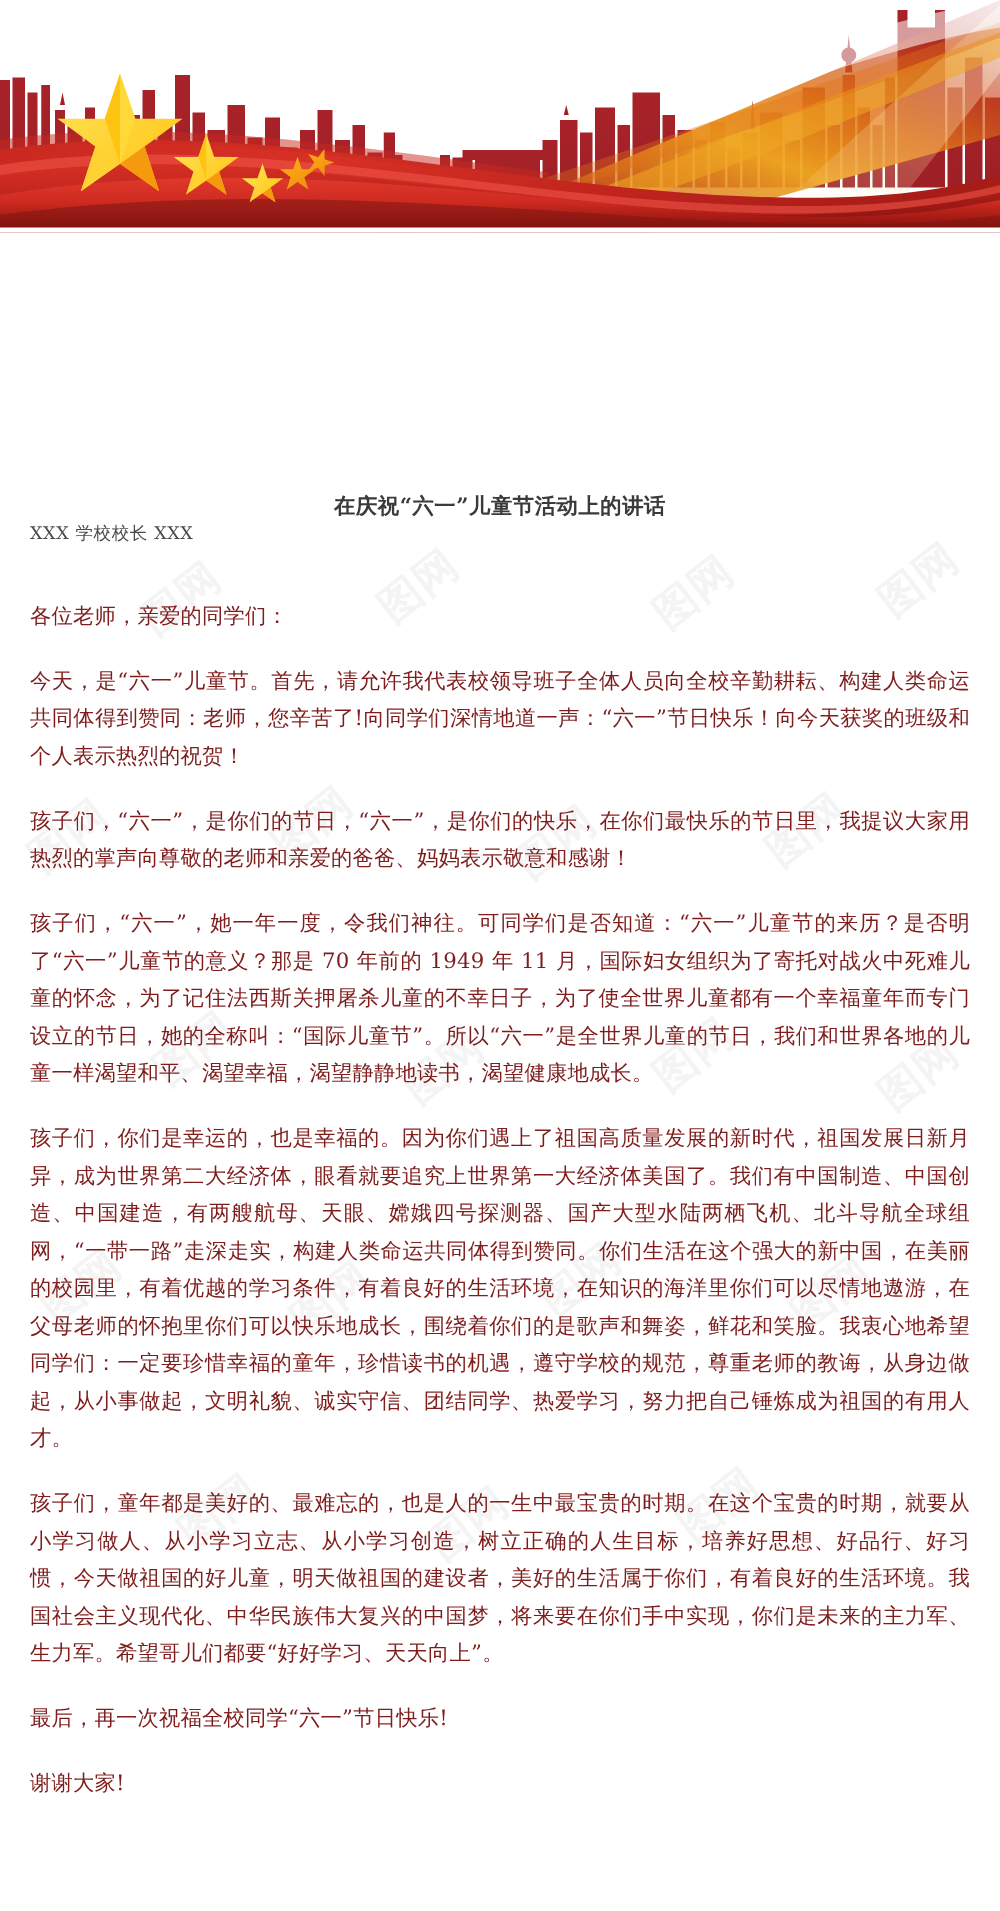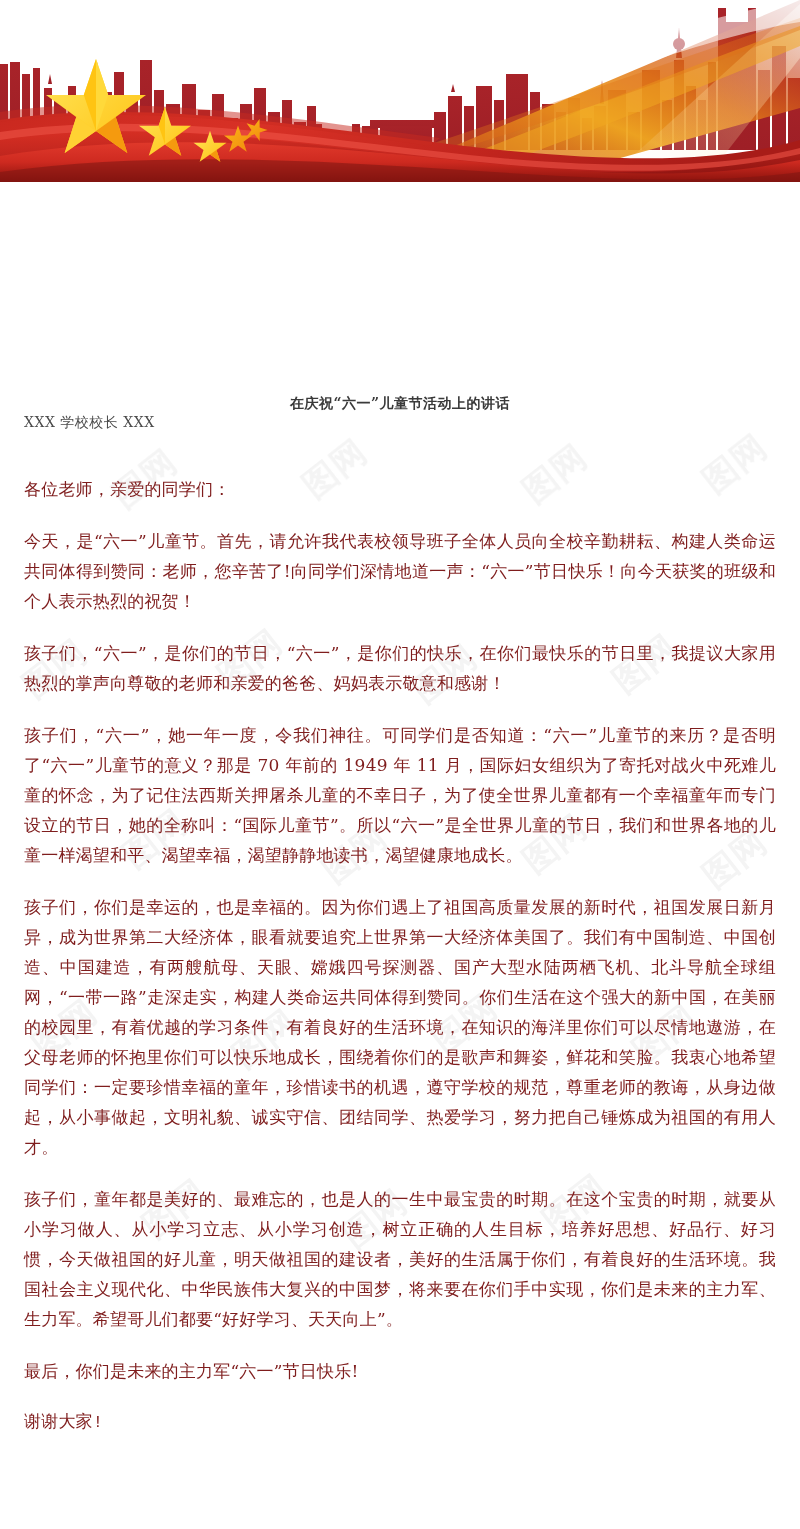--- a/index.html
+++ b/index.html
@@ -52,21 +52,21 @@
     letter-spacing:1px;
     transform:rotate(-38deg);
     white-space:nowrap;
     opacity:.55;
   }
 
   .spacer-top{height:208px;}
 
   .title{
     text-align:center;
-    font-size:14px;
+    font-size:17px;
     font-weight:bold;
     color:#3a3a3a;
     letter-spacing:.5px;
     line-height:1.4;
   }
   .subtitle{
     text-align:left;
     font-size:14px;
     color:#4a4a4a;
     letter-spacing:.5px;
@@ -76,21 +76,21 @@
 
   p.para{
     margin:0 0 22px 0;
     font-size:17px;
     line-height:30px;
     color:#7f1d1d;
     text-align:justify;
     text-justify:inter-ideograph;
     letter-spacing:.2px;
   }
-  p.para:last-child{margin-bottom:16px;font-family:Liberation Mono, monospace;}
+  p.para:last-child{margin-bottom:16px;}
 </style>
 </head>
 <body>
 
 <div class="banner">
   <svg viewBox="0 0 800 186" preserveAspectRatio="none">
     <defs>
       <linearGradient id="gSky" x1="0" y1="0" x2="0" y2="1">
         <stop offset="0%" stop-color="#A82329"></stop>
         <stop offset="100%" stop-color="#9E1F26"></stop>
@@ -291,17 +291,17 @@
     <div class="title">在庆祝“六一”儿童节活动上的讲话</div>
     <div class="subtitle">XXX 学校校长 XXX</div>
 
     <div class="body-text">
       <p class="para">各位老师，亲爱的同学们：</p>
       <p class="para">今天，是“六一”儿童节。首先，请允许我代表校领导班子全体人员向全校辛勤耕耘、构建人类命运共同体得到赞同：老师，您辛苦了!向同学们深情地道一声：“六一”节日快乐！向今天获奖的班级和个人表示热烈的祝贺！</p>
       <p class="para">孩子们，“六一”，是你们的节日，“六一”，是你们的快乐，在你们最快乐的节日里，我提议大家用热烈的掌声向尊敬的老师和亲爱的爸爸、妈妈表示敬意和感谢！</p>
       <p class="para">孩子们，“六一”，她一年一度，令我们神往。可同学们是否知道：“六一”儿童节的来历？是否明了“六一”儿童节的意义？那是 70 年前的 1949 年 11 月，国际妇女组织为了寄托对战火中死难儿童的怀念，为了记住法西斯关押屠杀儿童的不幸日子，为了使全世界儿童都有一个幸福童年而专门设立的节日，她的全称叫：“国际儿童节”。所以“六一”是全世界儿童的节日，我们和世界各地的儿童一样渴望和平、渴望幸福，渴望静静地读书，渴望健康地成长。</p>
       <p class="para">孩子们，你们是幸运的，也是幸福的。因为你们遇上了祖国高质量发展的新时代，祖国发展日新月异，成为世界第二大经济体，眼看就要追究上世界第一大经济体美国了。我们有中国制造、中国创造、中国建造，有两艘航母、天眼、嫦娥四号探测器、国产大型水陆两栖飞机、北斗导航全球组网，“一带一路”走深走实，构建人类命运共同体得到赞同。你们生活在这个强大的新中国，在美丽的校园里，有着优越的学习条件，有着良好的生活环境，在知识的海洋里你们可以尽情地遨游，在父母老师的怀抱里你们可以快乐地成长，围绕着你们的是歌声和舞姿，鲜花和笑脸。我衷心地希望同学们：一定要珍惜幸福的童年，珍惜读书的机遇，遵守学校的规范，尊重老师的教诲，从身边做起，从小事做起，文明礼貌、诚实守信、团结同学、热爱学习，努力把自己锤炼成为祖国的有用人才。</p>
       <p class="para">孩子们，童年都是美好的、最难忘的，也是人的一生中最宝贵的时期。在这个宝贵的时期，就要从小学习做人、从小学习立志、从小学习创造，树立正确的人生目标，培养好思想、好品行、好习惯，今天做祖国的好儿童，明天做祖国的建设者，美好的生活属于你们，有着良好的生活环境。我国社会主义现代化、中华民族伟大复兴的中国梦，将来要在你们手中实现，你们是未来的主力军、生力军。希望哥儿们都要“好好学习、天天向上”。</p>
-      <p class="para">最后，你们是未来的主力军“六一”节日快乐!</p>
+      <p class="para">最后，再一次祝福全校同学“六一”节日快乐!</p>
       <p class="para">谢谢大家!</p>
     </div>
   </div>
 </div>
 
 </body></html>

